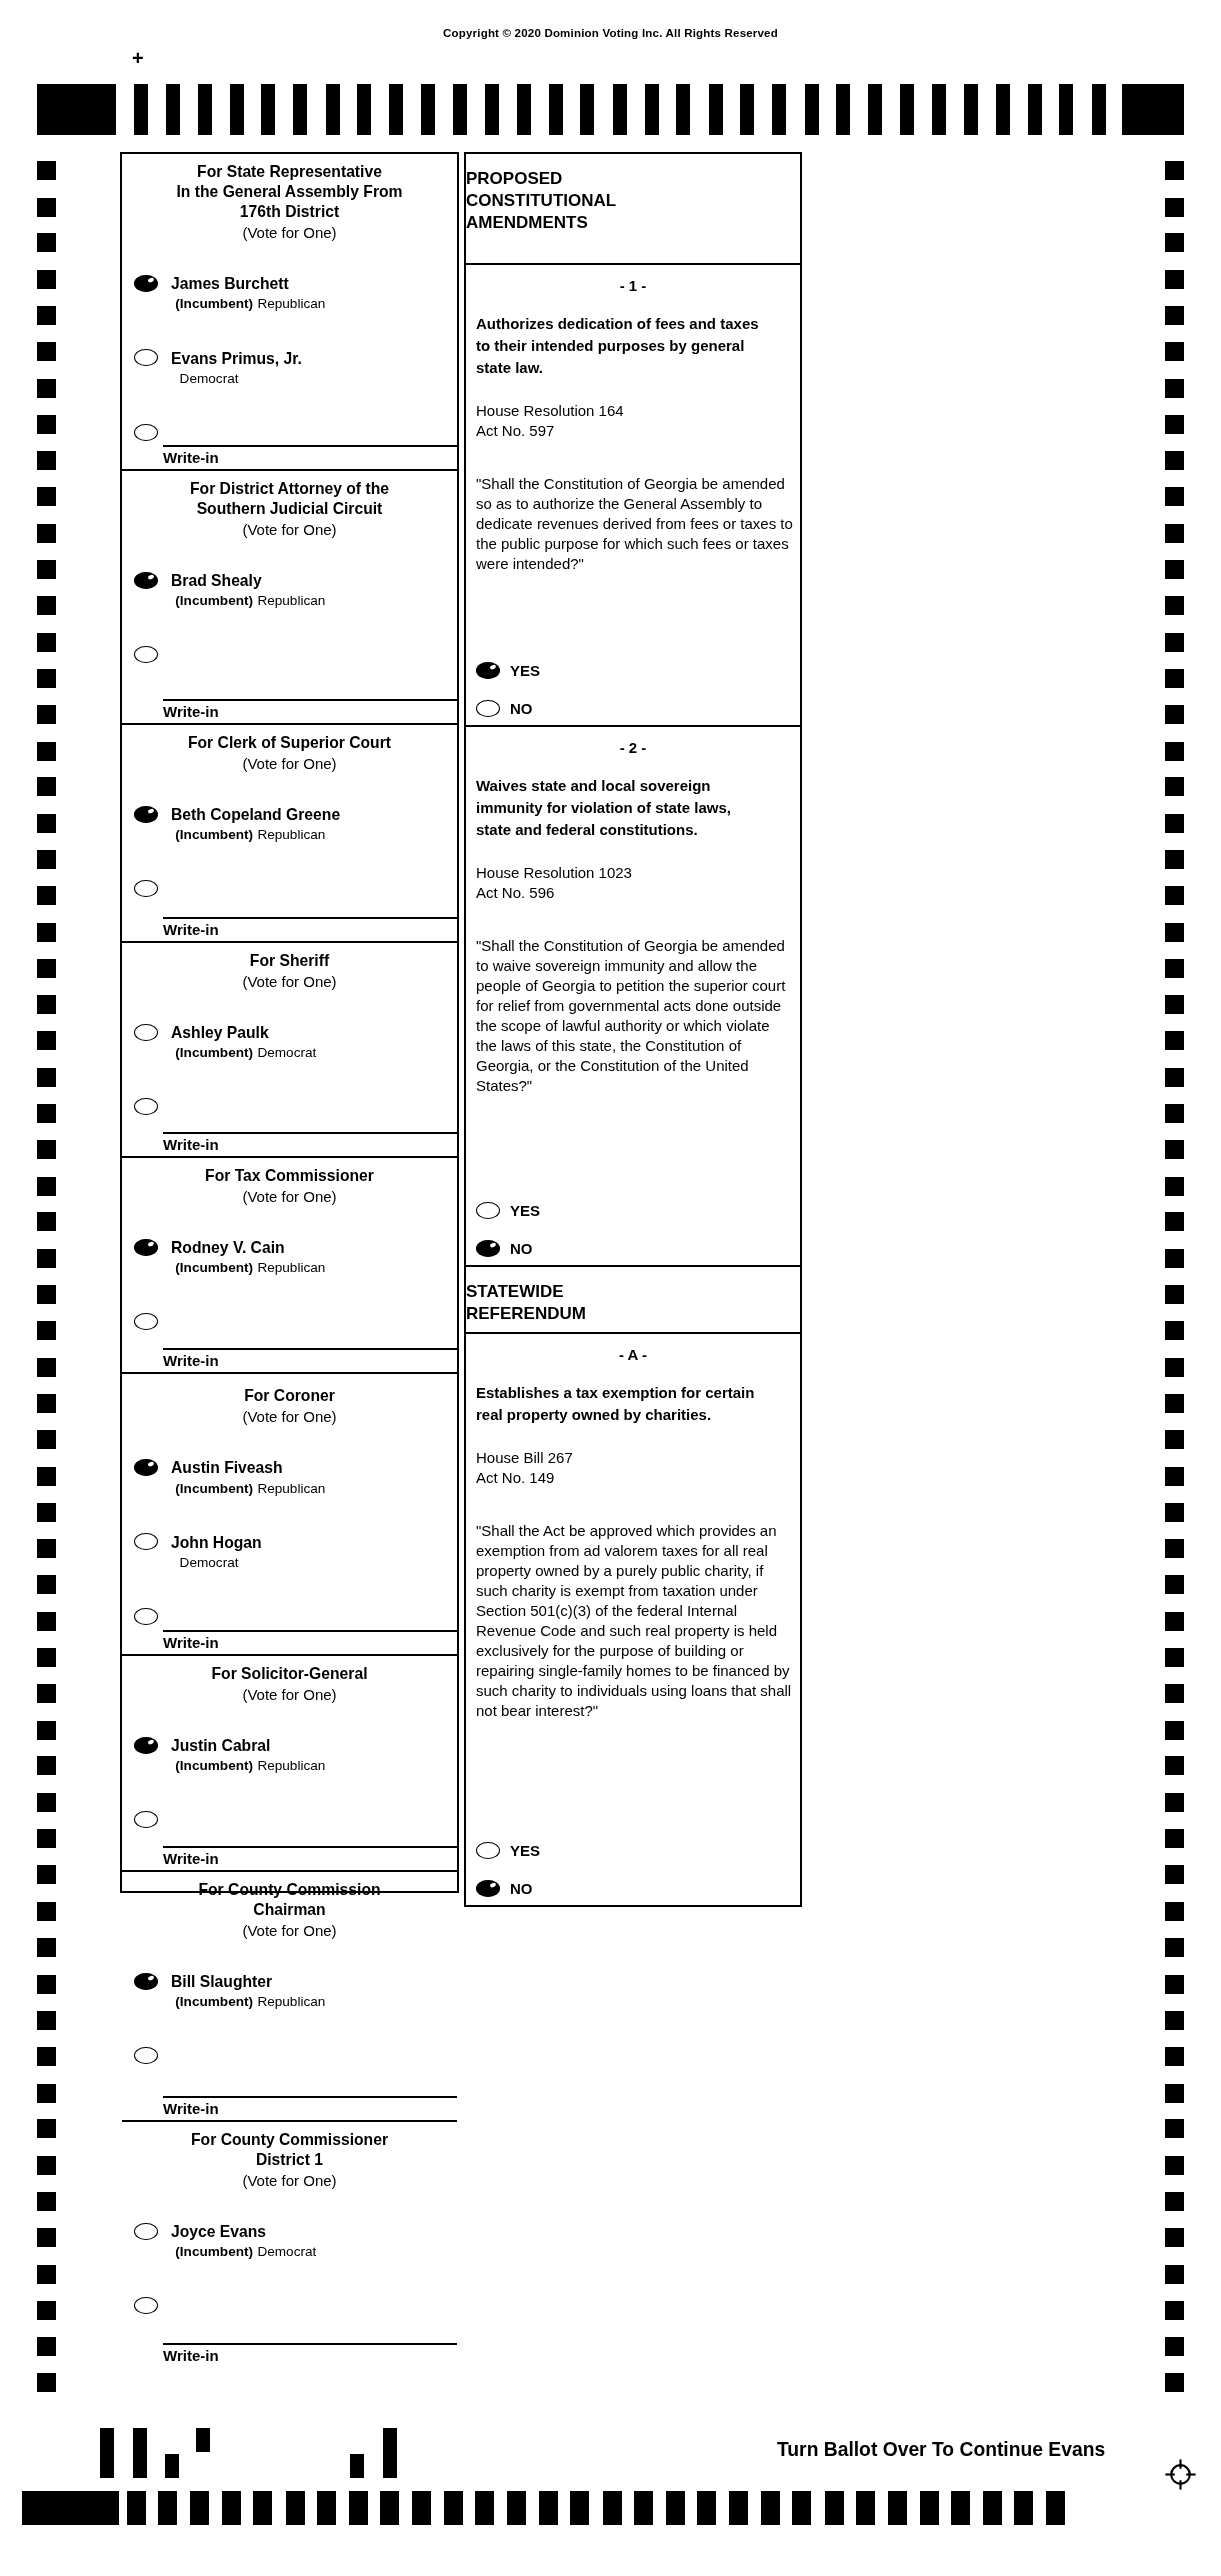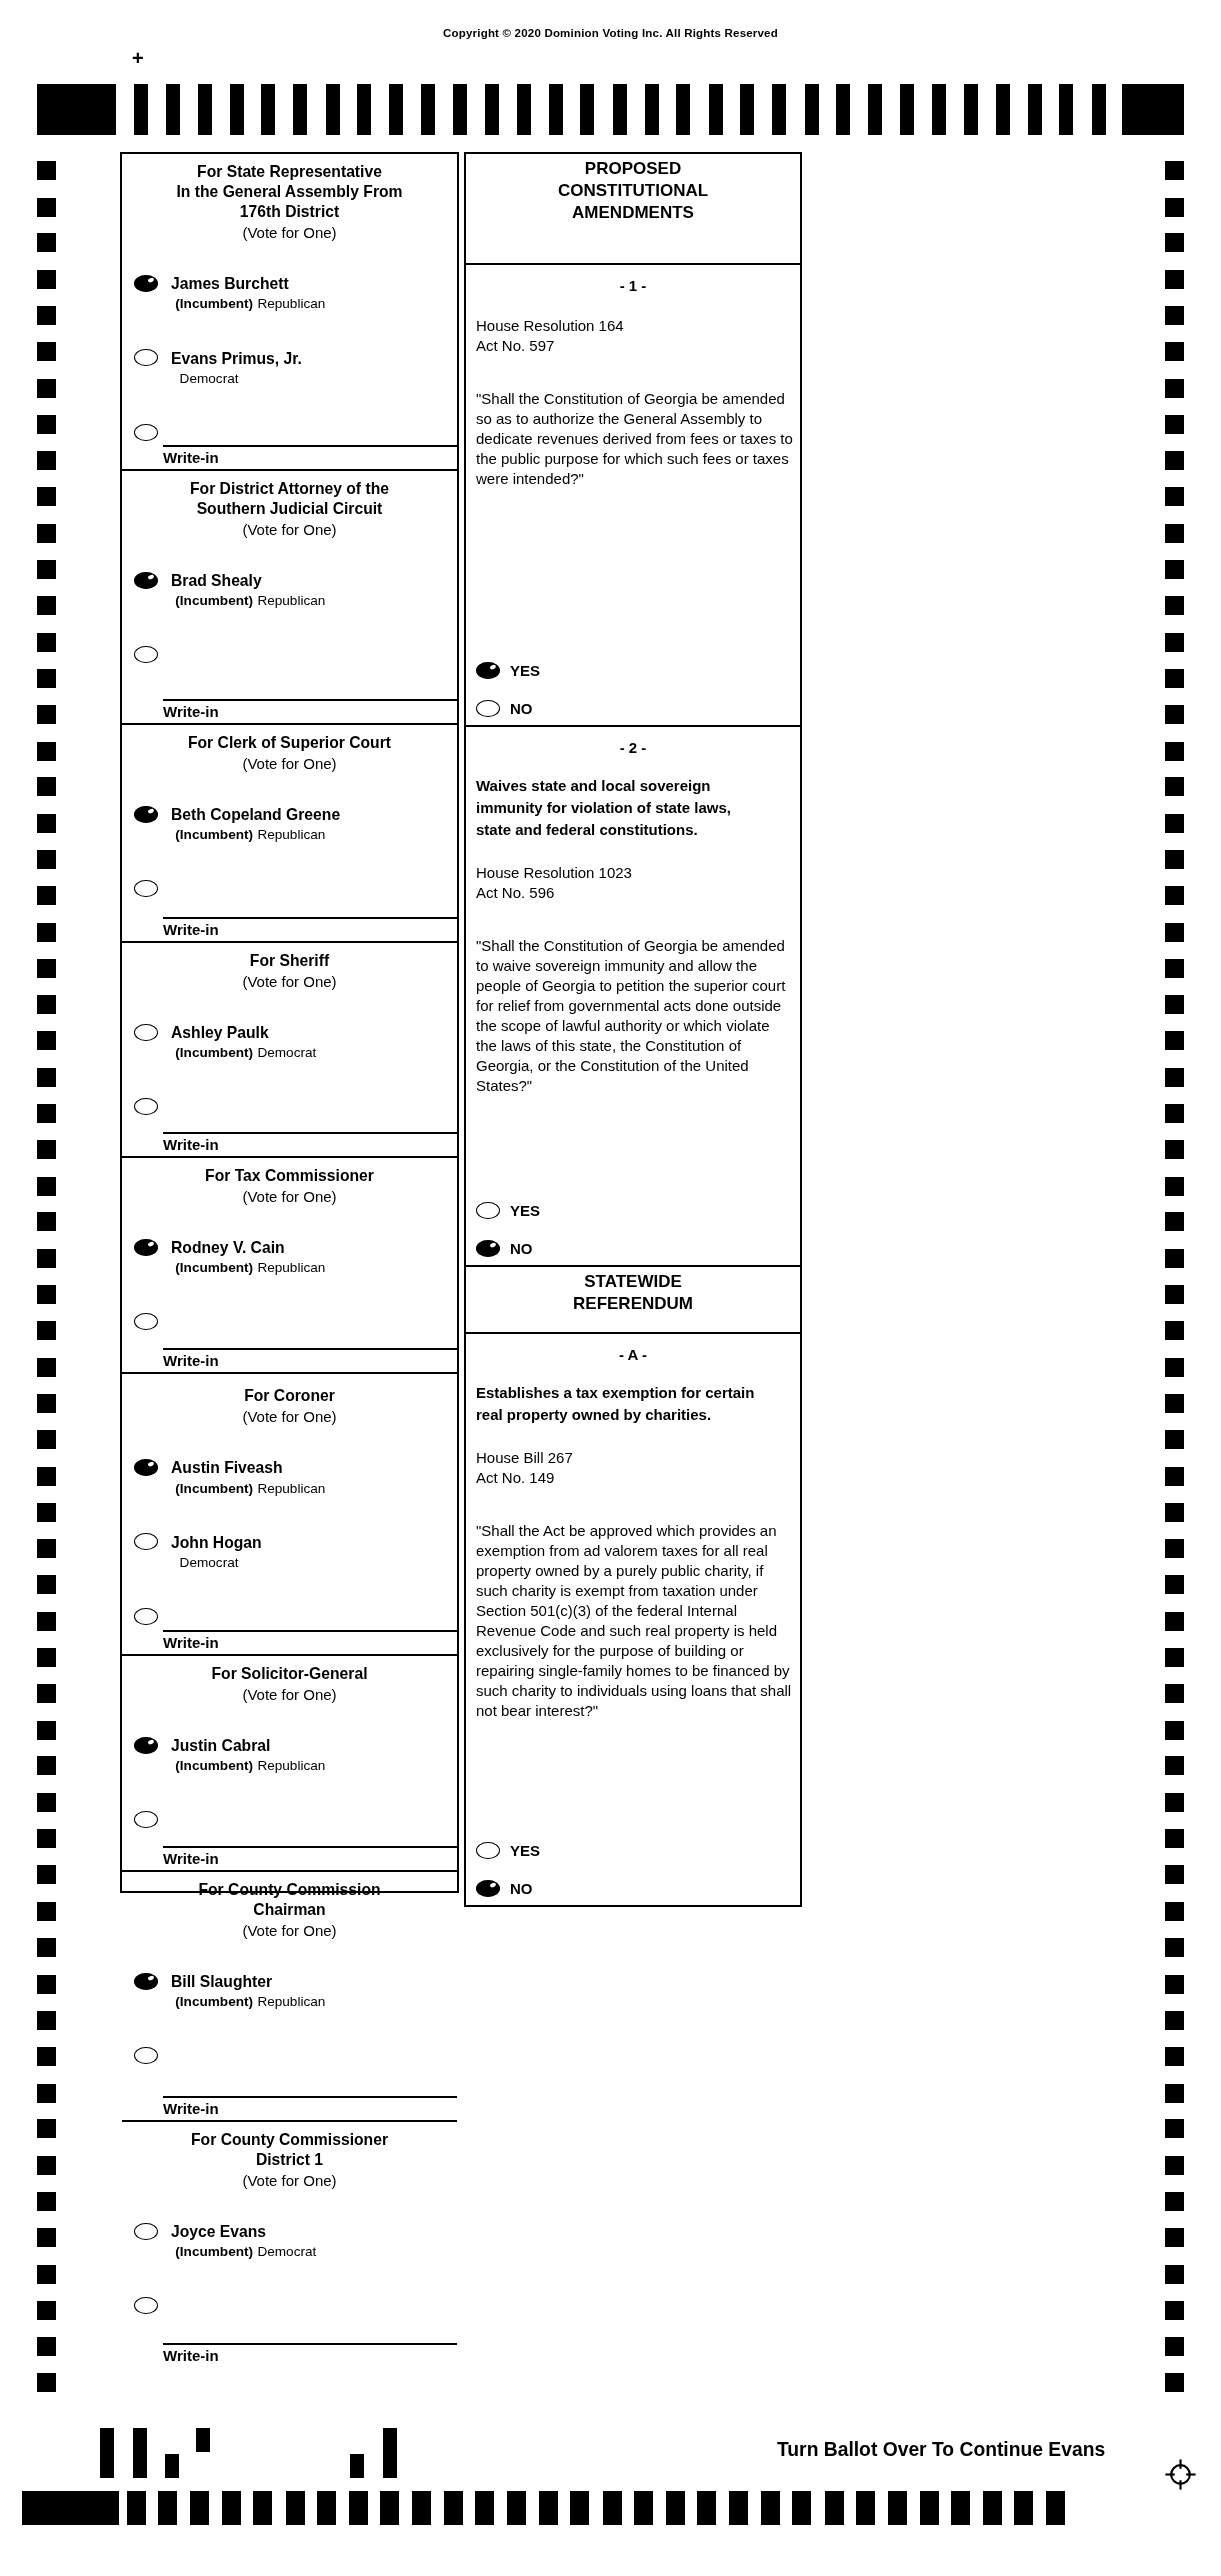--- a/index.html
+++ b/index.html
@@ -39,22 +39,22 @@
     background:#fff; border-radius:50%; transform:rotate(-24deg);
   }
   .c-name { font-weight:bold; font-size:15.7px; line-height:20px; }
   .c-detail { font-size:13.6px; line-height:18px; margin-left:4.3px; margin-top:1.4px; }
   .c-detail .inc { font-weight:bold; margin-right:4.3px; }
   .write-in { position:absolute; left:41px; right:0px; bottom:2.1px; }
   .wi-line { border-top:2.1px solid #000; }
   .wi-label { font-weight:bold; font-size:15px; line-height:19.3px; display:block; margin-top:0.7px; }
 
   .m-header {
-    border-bottom:2.1px solid #000; box-sizing:border-box; text-align:center;
-    font-weight:bold; font-size:17px; line-height:22px; padding-top:4px;
+    border-bottom:2.1px solid #000; box-sizing:border-box; 
+    font-weight:bold; font-size:17px; line-height:22px; padding-top:14px;
   }
   .measure { position:relative; border-bottom:2.1px solid #000; box-sizing:border-box; overflow:hidden; }
   .measure.last { border-bottom:none; }
   .m-number { text-align:center; font-weight:bold; font-size:15px; margin-top:12px; }
   .m-summary { font-weight:bold; font-size:15px; line-height:22px; margin:19.3px 33px 0 10px; }
   .m-refs { font-size:15px; line-height:20px; margin:21.5px 10px 0 10px; }
   .m-question { font-size:15px; line-height:20px; margin:33px 5.7px 0 10px; }
   .m-options { position:absolute; left:10px; bottom:6.4px; }
   .option { position:relative; padding-left:34px; margin-top:18px; height:20px; }
   .option:first-child { margin-top:0; }
@@ -258,20 +258,21 @@
     </div>
   </div>
 <div id="right-column">
     <div class="m-header" style="height: 111px;">
       <div>PROPOSED</div>
       <div>CONSTITUTIONAL</div>
       <div>AMENDMENTS</div>
     </div>
     <div class="measure" style="height: 462px;">
       <div class="m-number">- 1 -</div>
+      <div class="m-summary">Authorizes dedication of fees and taxes to their intended purposes by general state law.</div>
       <div class="m-refs">
         <div>House Resolution 164</div>
         <div>Act No. 597</div>
       </div>
       <div class="m-question">"Shall the Constitution of Georgia be amended so as to authorize the General Assembly to dedicate revenues derived from fees or taxes to the public purpose for which such fees or taxes were intended?"</div>
       <div class="m-options">
         <div class="option"><span class="oval filled"></span><span class="option-label">YES</span></div>
         <div class="option"><span class="oval"></span><span class="option-label">NO</span></div>
       </div>
     </div>

